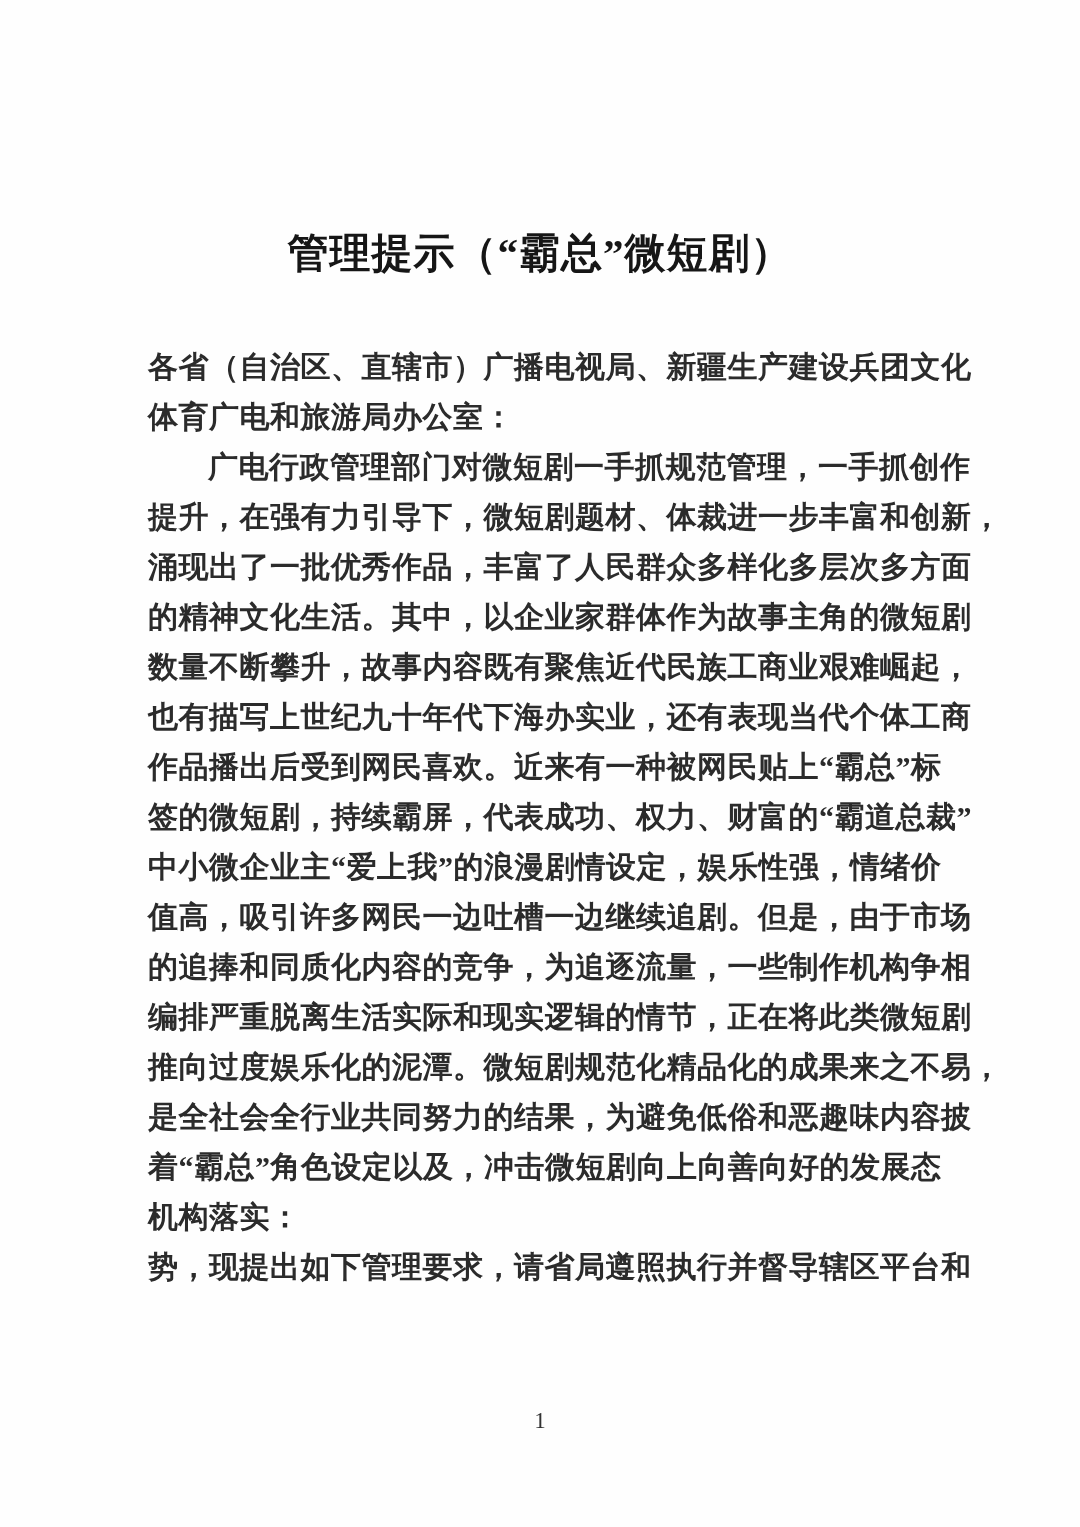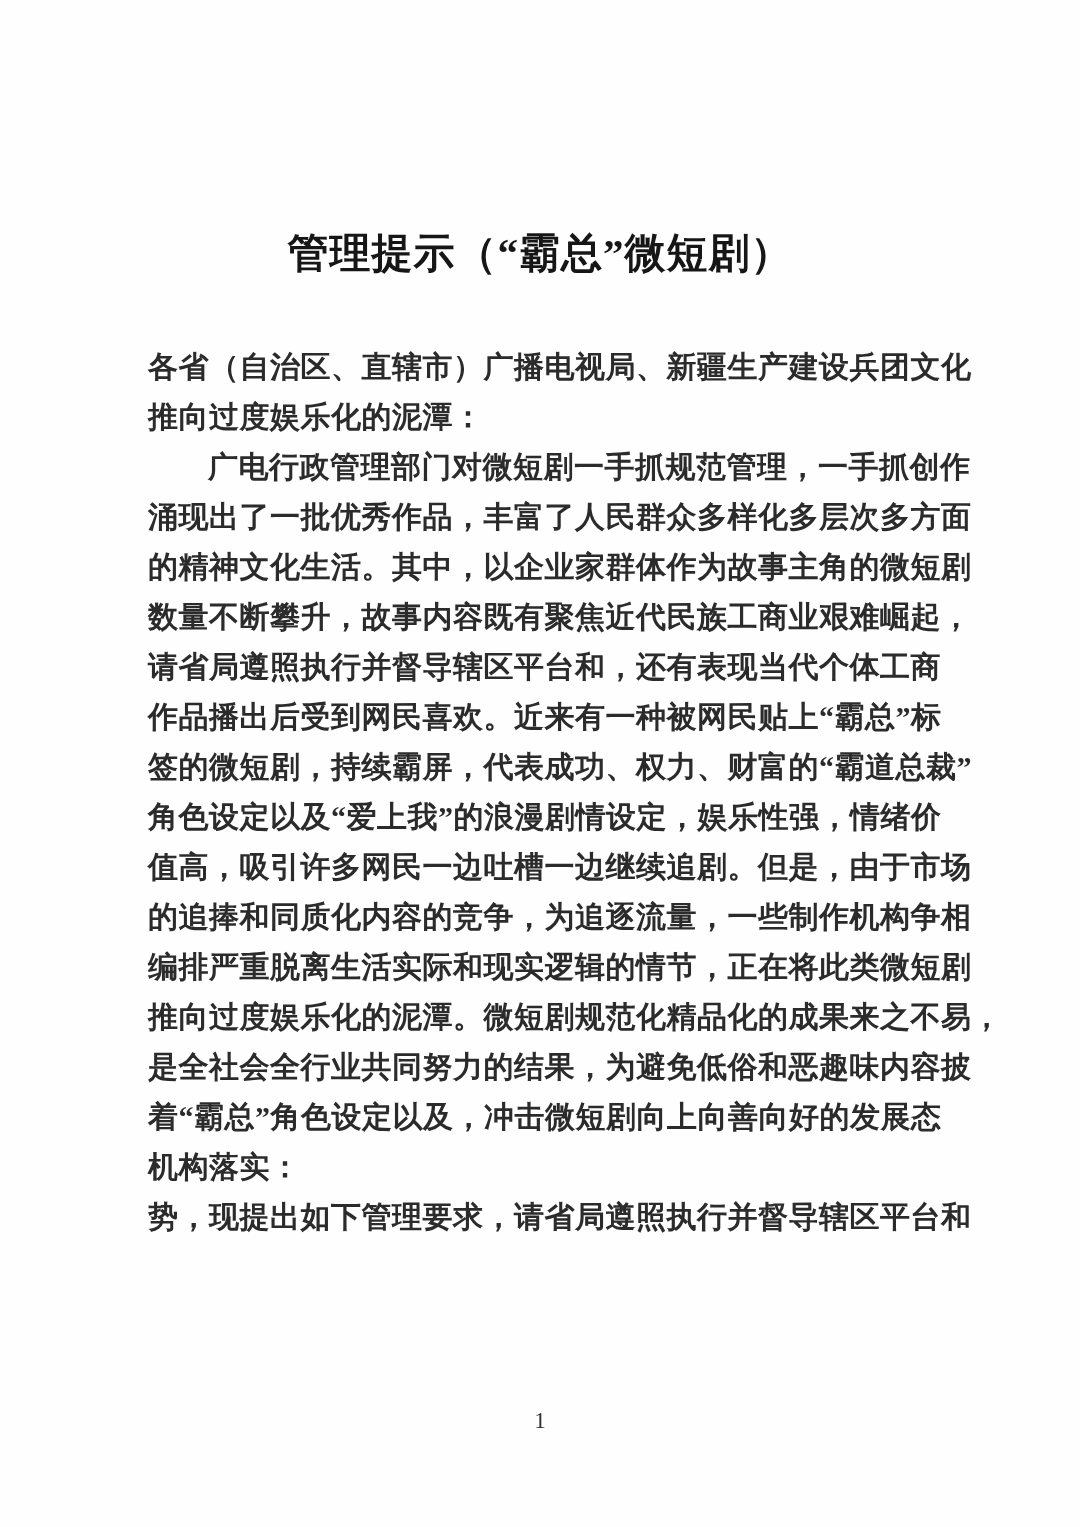--- a/index.html
+++ b/index.html
@@ -64,30 +64,31 @@
 </head>
 <body>
 
 <div class="page">
 
   <h1 class="doc-title">管理提示（“霸总”微短剧）</h1>
 
   <div class="body-block">
 
     <div class="line">各省（自治区、直辖市）广播电视局、新疆生产建设兵团文化</div>
-    <div class="line short">推向过度娱乐化的泥潭：</div>
+    <div class="line short">体育广电和旅游局办公室：</div>
 
     <div class="line indent">广电行政管理部门对微短剧一手抓规范管理，一手抓创作</div>
+    <div class="line">提升，在强有力引导下，微短剧题材、体裁进一步丰富和创新，</div>
     <div class="line">涌现出了一批优秀作品，丰富了人民群众多样化多层次多方面</div>
     <div class="line">的精神文化生活。其中，以企业家群体作为故事主角的微短剧</div>
     <div class="line">数量不断攀升，故事内容既有聚焦近代民族工商业艰难崛起，</div>
-    <div class="line">请省局遵照执行并督导辖区平台和，还有表现当代个体工商</div>
+    <div class="line">也有描写上世纪九十年代下海办实业，还有表现当代个体工商</div>
     <div class="line">作品播出后受到网民喜欢。近来有一种被网民贴上“霸总”标</div>
     <div class="line">签的微短剧，持续霸屏，代表成功、权力、财富的“霸道总裁”</div>
-    <div class="line">角色设定以及“爱上我”的浪漫剧情设定，娱乐性强，情绪价</div>
+    <div class="line">中小微企业主“爱上我”的浪漫剧情设定，娱乐性强，情绪价</div>
     <div class="line">值高，吸引许多网民一边吐槽一边继续追剧。但是，由于市场</div>
     <div class="line">的追捧和同质化内容的竞争，为追逐流量，一些制作机构争相</div>
     <div class="line">编排严重脱离生活实际和现实逻辑的情节，正在将此类微短剧</div>
     <div class="line">推向过度娱乐化的泥潭。微短剧规范化精品化的成果来之不易，</div>
     <div class="line">是全社会全行业共同努力的结果，为避免低俗和恶趣味内容披</div>
     <div class="line">着“霸总”角色设定以及，冲击微短剧向上向善向好的发展态</div>
     <div class="line short">机构落实：</div>
     <div class="line">势，现提出如下管理要求，请省局遵照执行并督导辖区平台和</div>
 
   </div>

